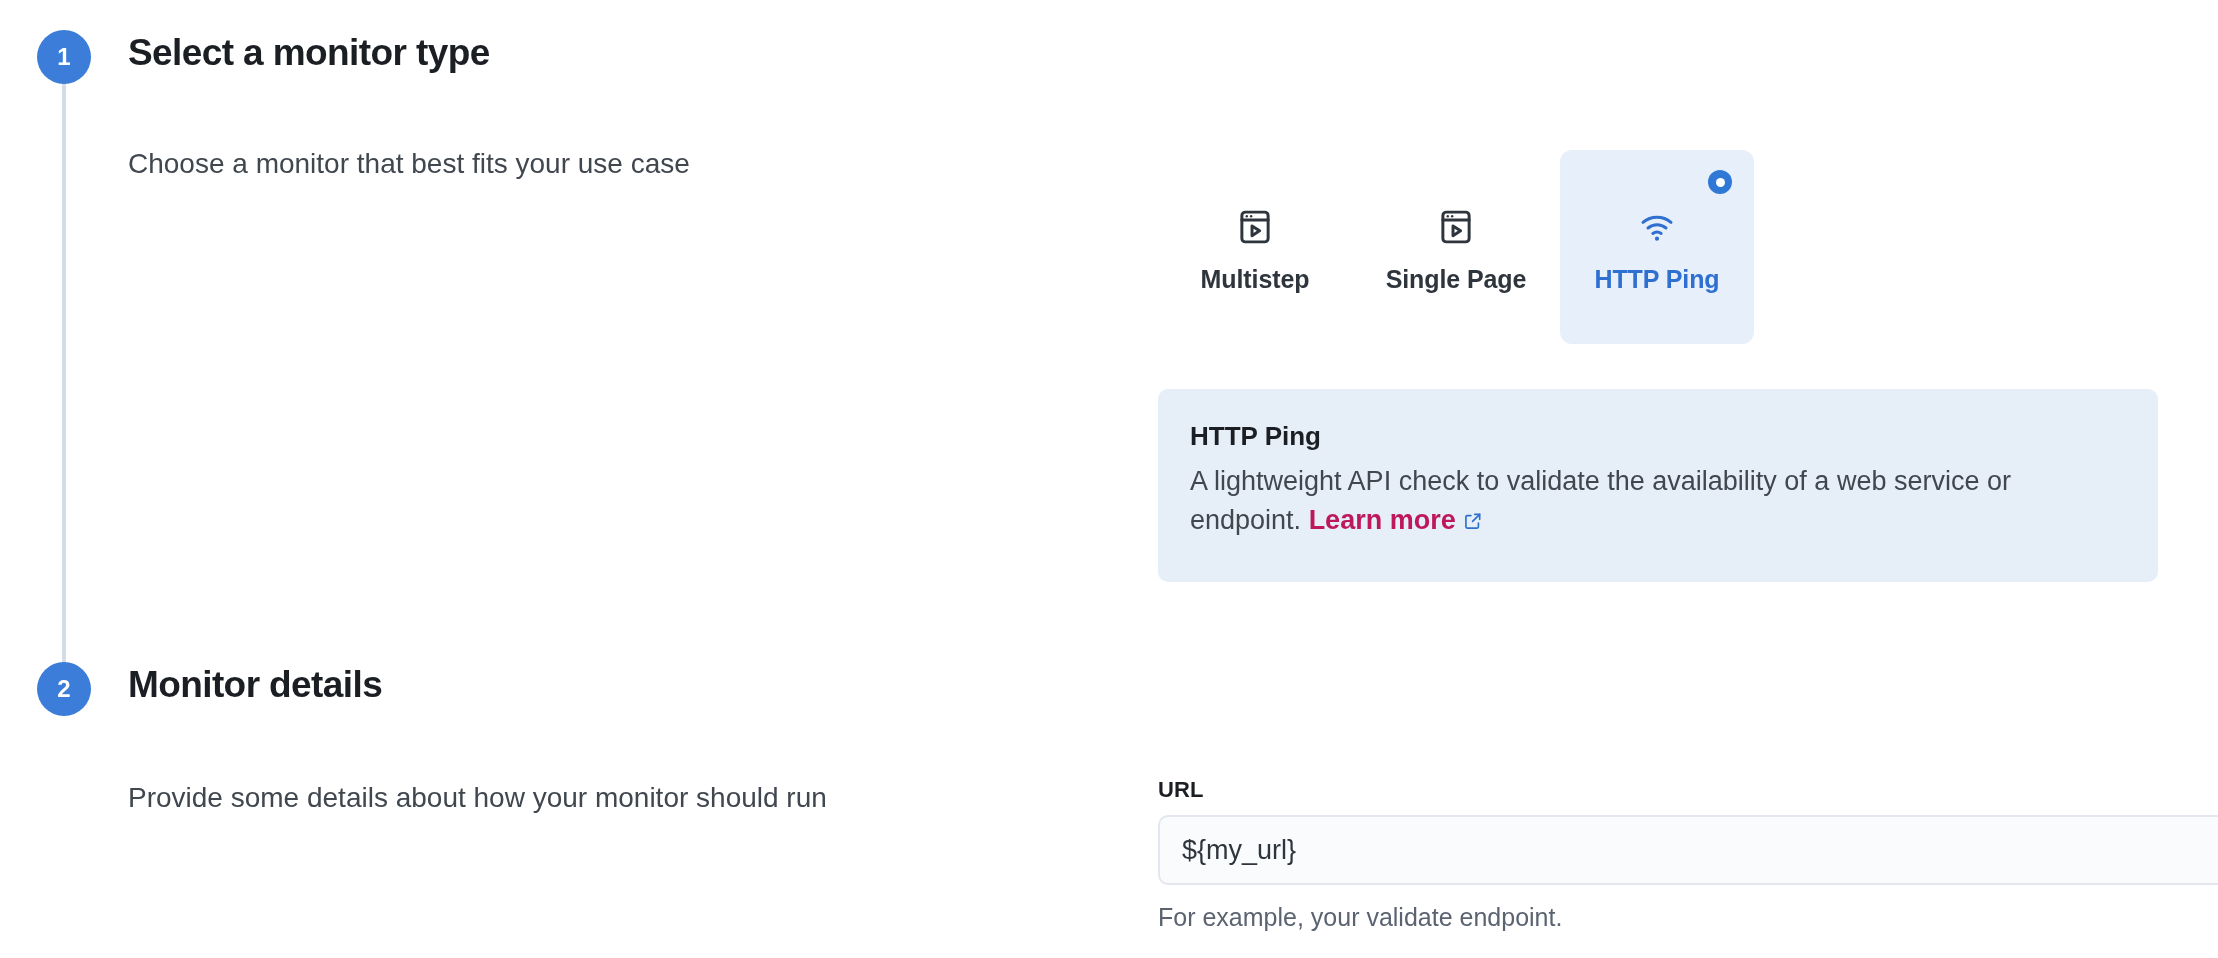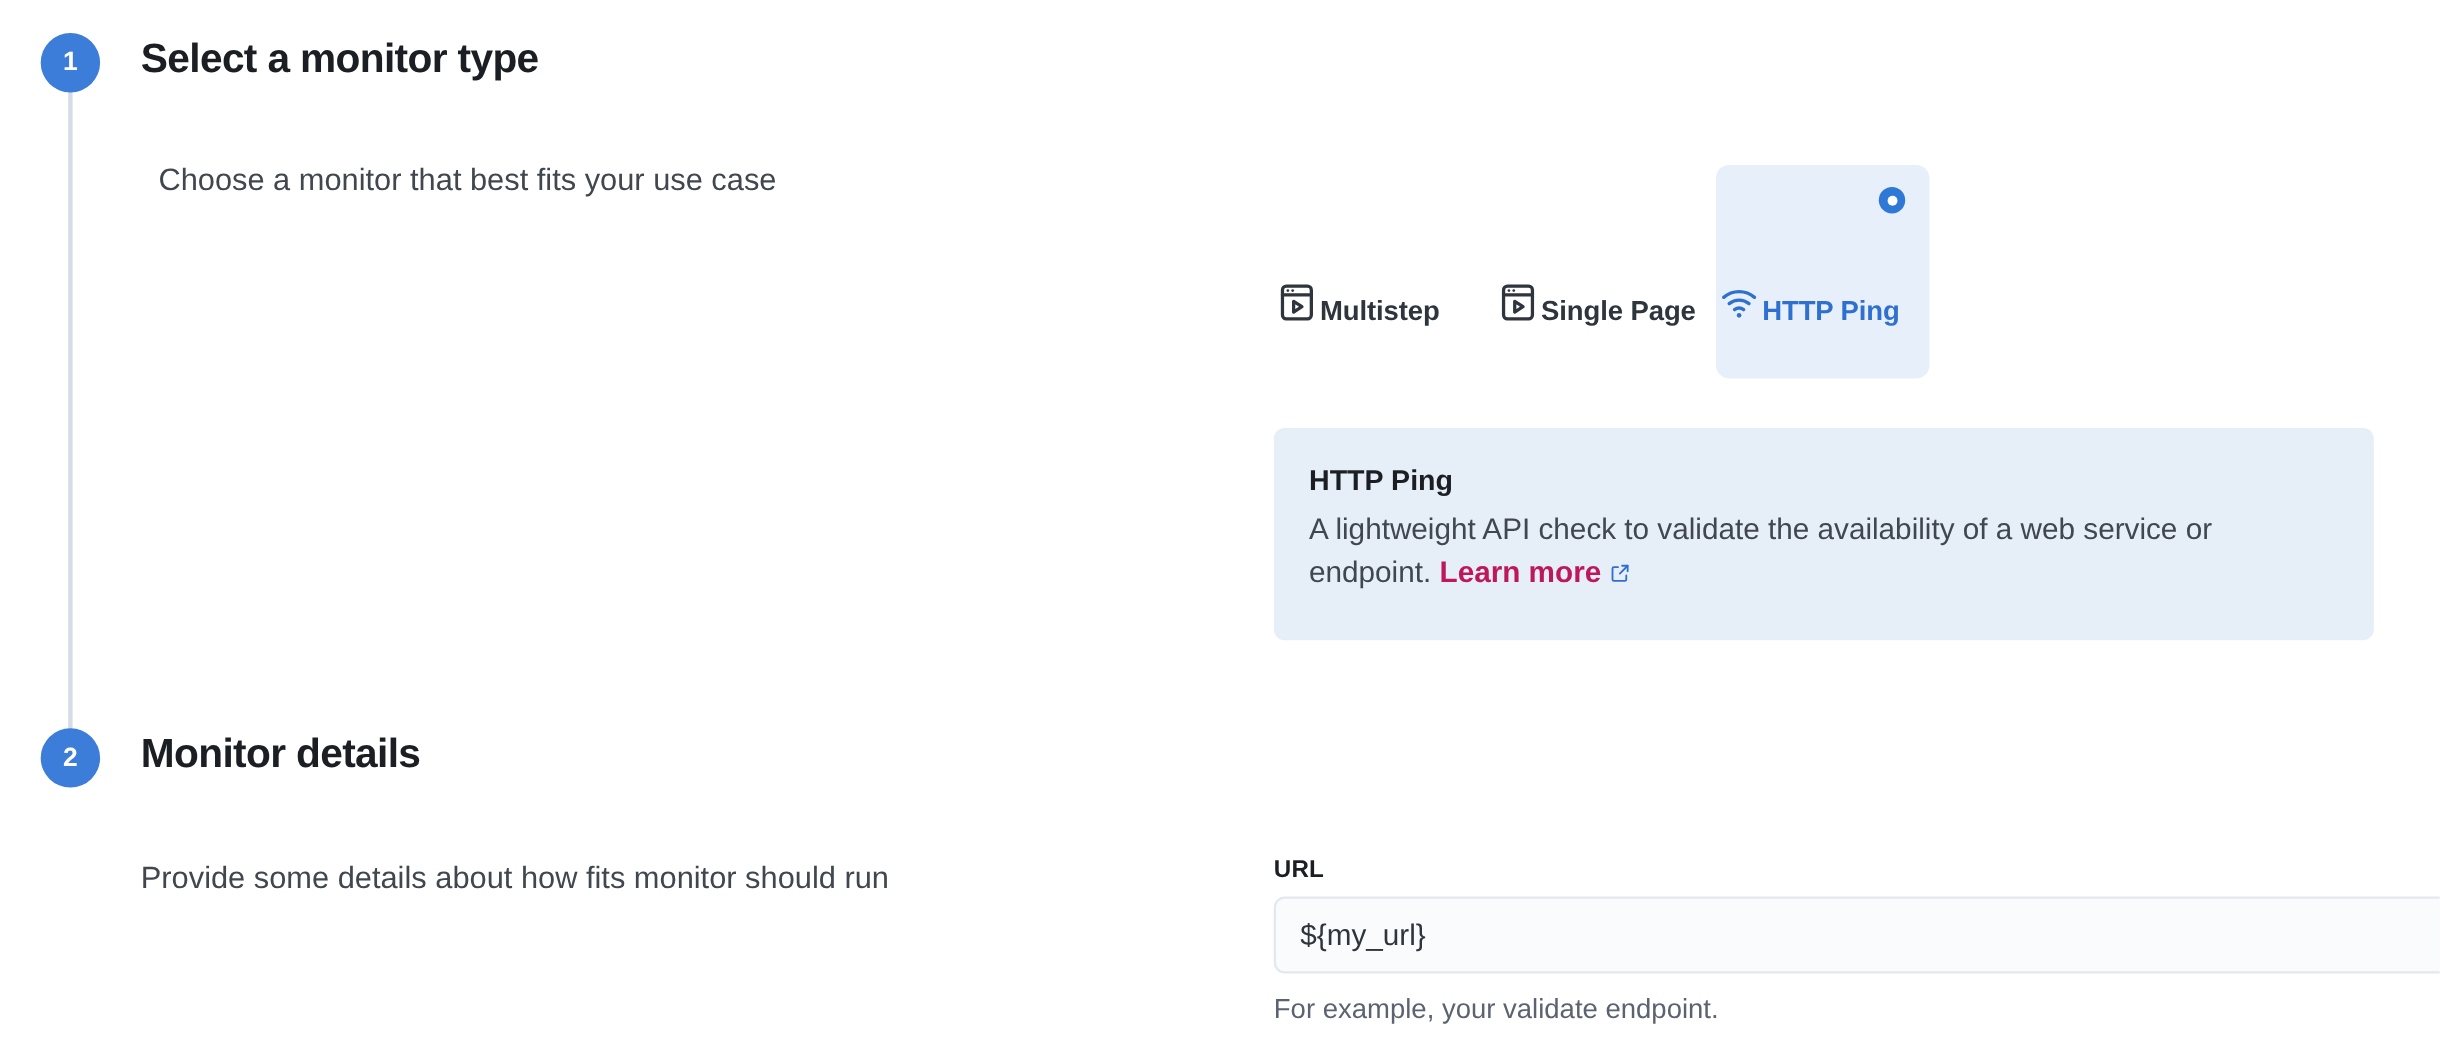--- a/index.html
+++ b/index.html
@@ -63,40 +63,41 @@
   .step-title.t2 { top: 664px; }
 
   .step-desc {
     position: absolute;
     left: 128px;
     color: #41474f;
     font-size: 28px;
     font-weight: 400;
     white-space: nowrap;
   }
-  .step-desc.d1 { top: 148px; margin-left: 16px; }
+  .step-desc.d1 { top: 148px; }
   .step-desc.d2 { top: 782px; }
 
   
   .type-row {
     position: absolute;
     left: 1158px;
     top: 150px;
     width: 1000px;
     height: 194px;
     display: flex;
     align-items: flex-start;
   }
 
   .type-card {
     position: relative;
     width: 194px;
     height: 194px;
     border-radius: 12px;
     display: flex;
+    flex-direction: column;
     align-items: center;
     justify-content: flex-start;
     padding-top: 56px;
     cursor: pointer;
     background: transparent;
     margin-right: 7px;
   }
   .type-card:last-child { margin-right: 0; }
 
   .type-card.selected { background: #e6effa; }
@@ -228,21 +229,21 @@
 <div class="page">
 
   <div class="rail"></div>
 
   <div class="step-badge s1">1</div>
   <h1 class="step-title t1">Select a monitor type</h1>
   <p class="step-desc d1">Choose a monitor that best fits your use case</p>
 
   <div class="step-badge s2">2</div>
   <h1 class="step-title t2">Monitor details</h1>
-  <p class="step-desc d2">Provide some details about how fits monitor should run</p>
+  <p class="step-desc d2">Provide some details about how your monitor should run</p>
 
   <div class="type-row">
 
     <div class="type-card">
       <span class="type-icon">
         <svg viewBox="0 0 24 24" width="42" height="42" fill="none" stroke="currentColor" stroke-width="1.7" stroke-linecap="round" stroke-linejoin="round">
           <rect x="4.5" y="3.5" width="15" height="17" rx="2"></rect>
           <line x1="4.5" y1="8" x2="19.5" y2="8"></line>
           <circle cx="7.3" cy="5.8" r="0.7" fill="currentColor" stroke="none"></circle>
           <circle cx="9.8" cy="5.8" r="0.7" fill="currentColor" stroke="none"></circle>

